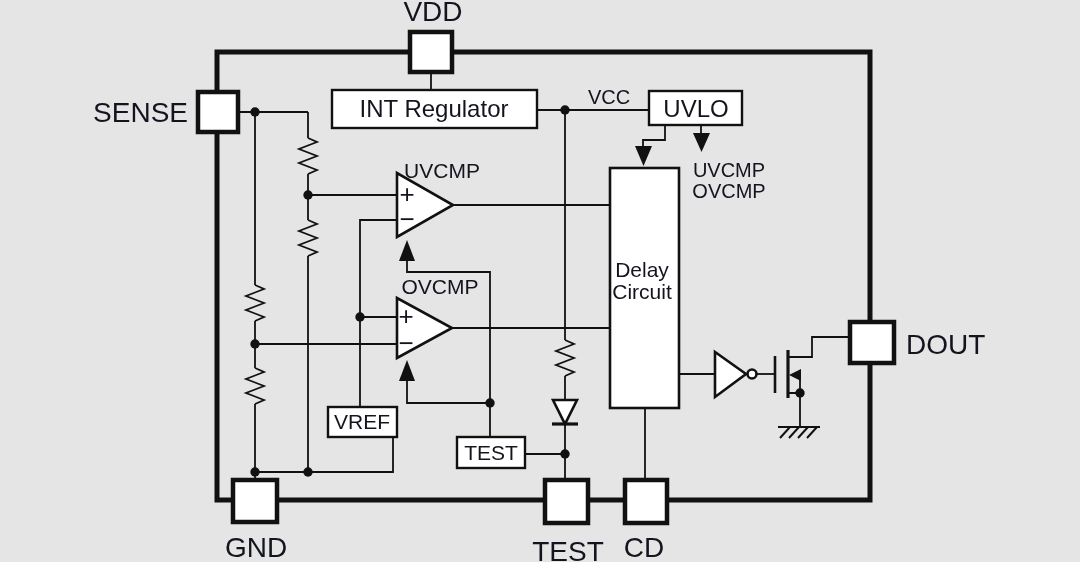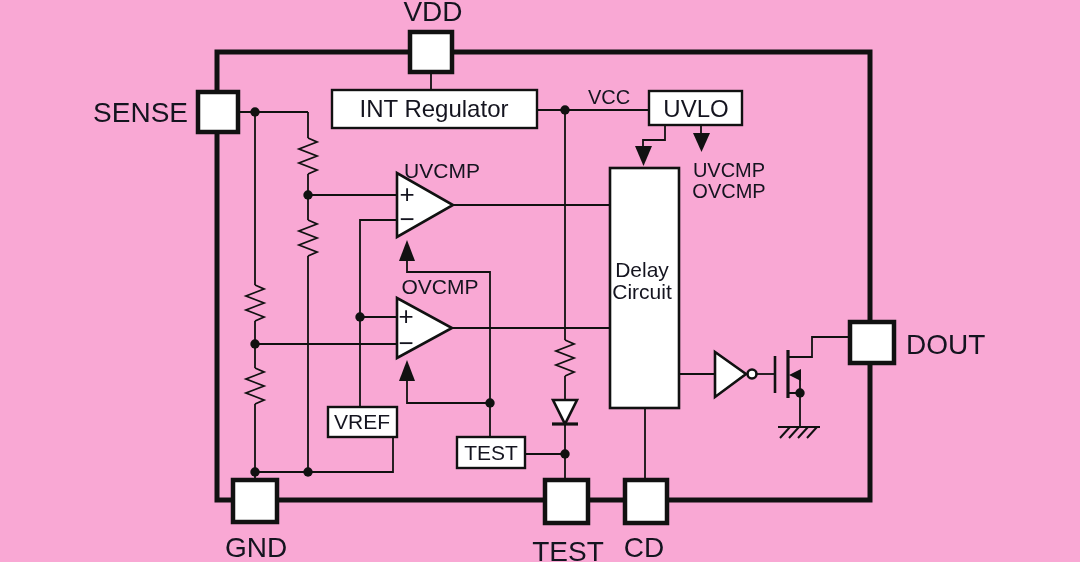--- a/index.html
+++ b/index.html
@@ -1,16 +1,16 @@
 <!DOCTYPE html>
 <html><head>
 <meta charset="utf-8">
 <style>
   html,body{margin:0;padding:0;background:#ffffff;}
-  .stage{position:relative;width:1080px;height:562px;background:#f9a8d4;overflow:hidden;}
+  .stage{position:relative;width:1080px;height:562px;background:#e5e5e5;overflow:hidden;}
   svg{display:block;}
   svg text{font-family:"Liberation Sans", sans-serif;fill:#14141f;}
   .lbl-pin{font-size:28px;}
   .lbl-block{font-size:24px;}
   .lbl-small{font-size:21px;}
   .lbl-vcc{font-size:20px;}
   .lbl-dest{font-size:20px;}
   .lbl-pm{font-size:26px;}
   .wire{stroke:#111111;stroke-width:1.8;fill:none;}
   .thinbox{stroke:#111111;stroke-width:2.4;fill:#ffffff;}

